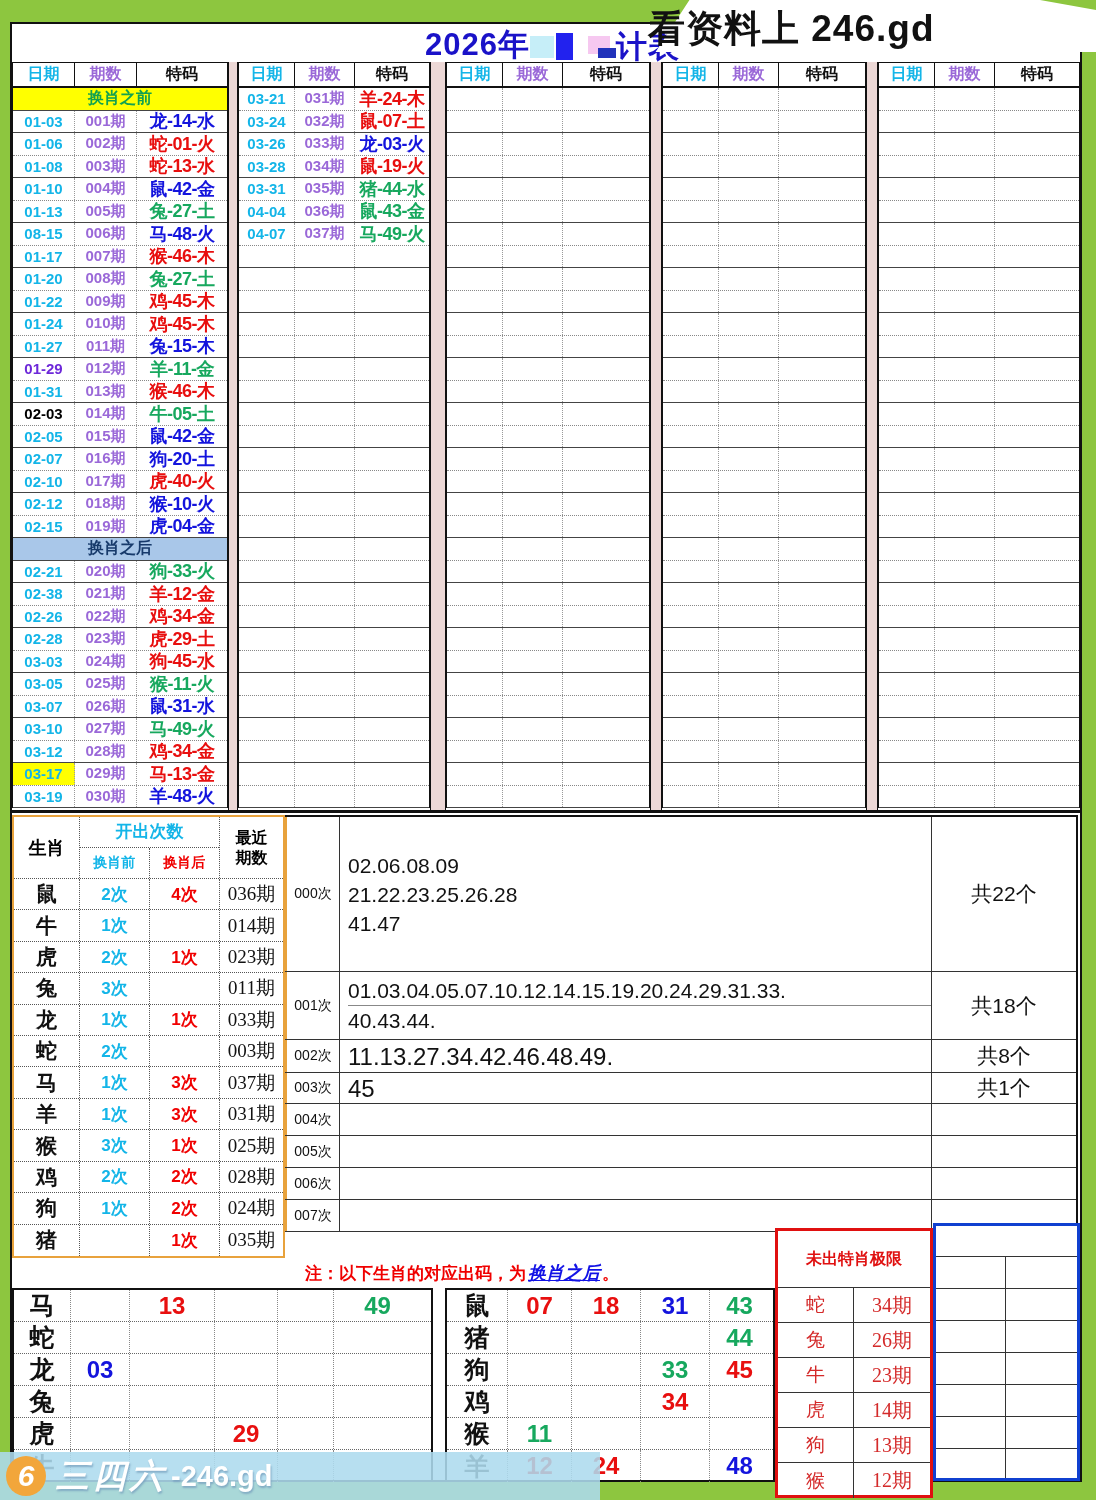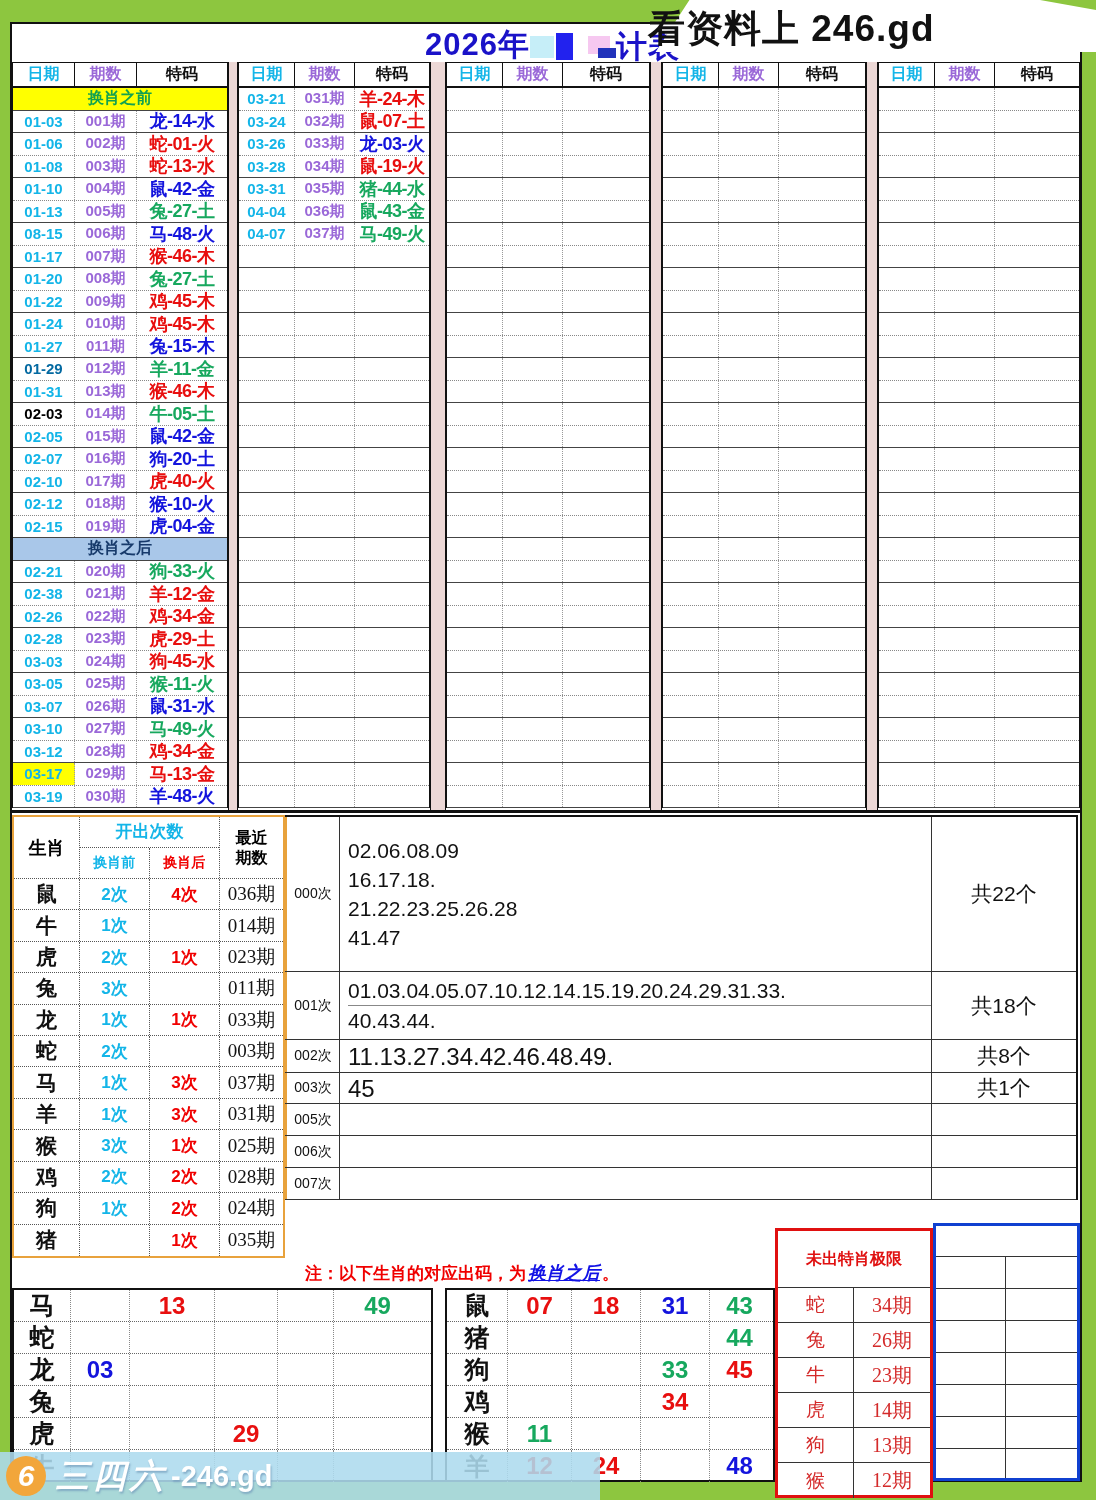--- a/index.html
+++ b/index.html
@@ -171,21 +171,21 @@
     <div class="c d" style="width:62px;color:#13b5e8">01-24</div>
     <div class="c p" style="width:62px;color:#9a68d8">010期</div>
     <div class="c s" style="width:90px;color:#e80f0f">鸡-45-木</div>
         </div>
         <div class="trow sld">
     <div class="c d" style="width:62px;color:#13b5e8">01-27</div>
     <div class="c p" style="width:62px;color:#9a68d8">011期</div>
     <div class="c s" style="width:90px;color:#1414dd">兔-15-木</div>
         </div>
         <div class="trow">
-    <div class="c d" style="width:62px;color:#0369a1">01-29</div>
+    <div class="c d" style="width:62px;color:#6d28d9">01-29</div>
     <div class="c p" style="width:62px;color:#9a68d8">012期</div>
     <div class="c s" style="width:90px;color:#17a85e">羊-11-金</div>
         </div>
         <div class="trow sld">
     <div class="c d" style="width:62px;color:#13b5e8">01-31</div>
     <div class="c p" style="width:62px;color:#9a68d8">013期</div>
     <div class="c s" style="width:90px;color:#e80f0f">猴-46-木</div>
         </div>
         <div class="trow">
     <div class="c d" style="width:62px;color:#000000">02-03</div>
@@ -1047,21 +1047,20 @@
     <div class="zs-cell zs-r" style="flex:1">035期</div>
       </div>
     </div>
   </div>
 
 <div class="abs freq" id="freq">
     <div class="fq-row" style="height:155px">
     <div class="fq-label">000次</div>
     <div class="fq-content">
         <div class="fq-line" style="">02.06.08.09</div>
-        <div class="fq-line" style="">16.17.18.</div>
         <div class="fq-line" style="">21.22.23.25.26.28</div>
         <div class="fq-line" style="">41.47</div>
       </div>
     <div class="fq-total">共22个</div>
     </div>
     <div class="fq-row" style="height:68px">
     <div class="fq-label">001次</div>
     <div class="fq-content">
         <div class="fq-line div" style="">01.03.04.05.07.10.12.14.15.19.20.24.29.31.33.</div>
         <div class="fq-line" style="">40.43.44.</div>
@@ -1074,20 +1073,25 @@
         <div class="fq-line" style="font-size:24px;">11.13.27.34.42.46.48.49.</div>
       </div>
     <div class="fq-total">共8个</div>
     </div>
     <div class="fq-row" style="height:31px">
     <div class="fq-label">003次</div>
     <div class="fq-content">
         <div class="fq-line" style="font-size:24px;">45</div>
       </div>
     <div class="fq-total">共1个</div>
+    </div>
+    <div class="fq-row" style="height:32px">
+    <div class="fq-label">004次</div>
+    <div class="fq-content"></div>
+    <div class="fq-total"></div>
     </div>
     <div class="fq-row" style="height:32px">
     <div class="fq-label">005次</div>
     <div class="fq-content"></div>
     <div class="fq-total"></div>
     </div>
     <div class="fq-row" style="height:32px">
     <div class="fq-label">006次</div>
     <div class="fq-content"></div>
     <div class="fq-total"></div>

